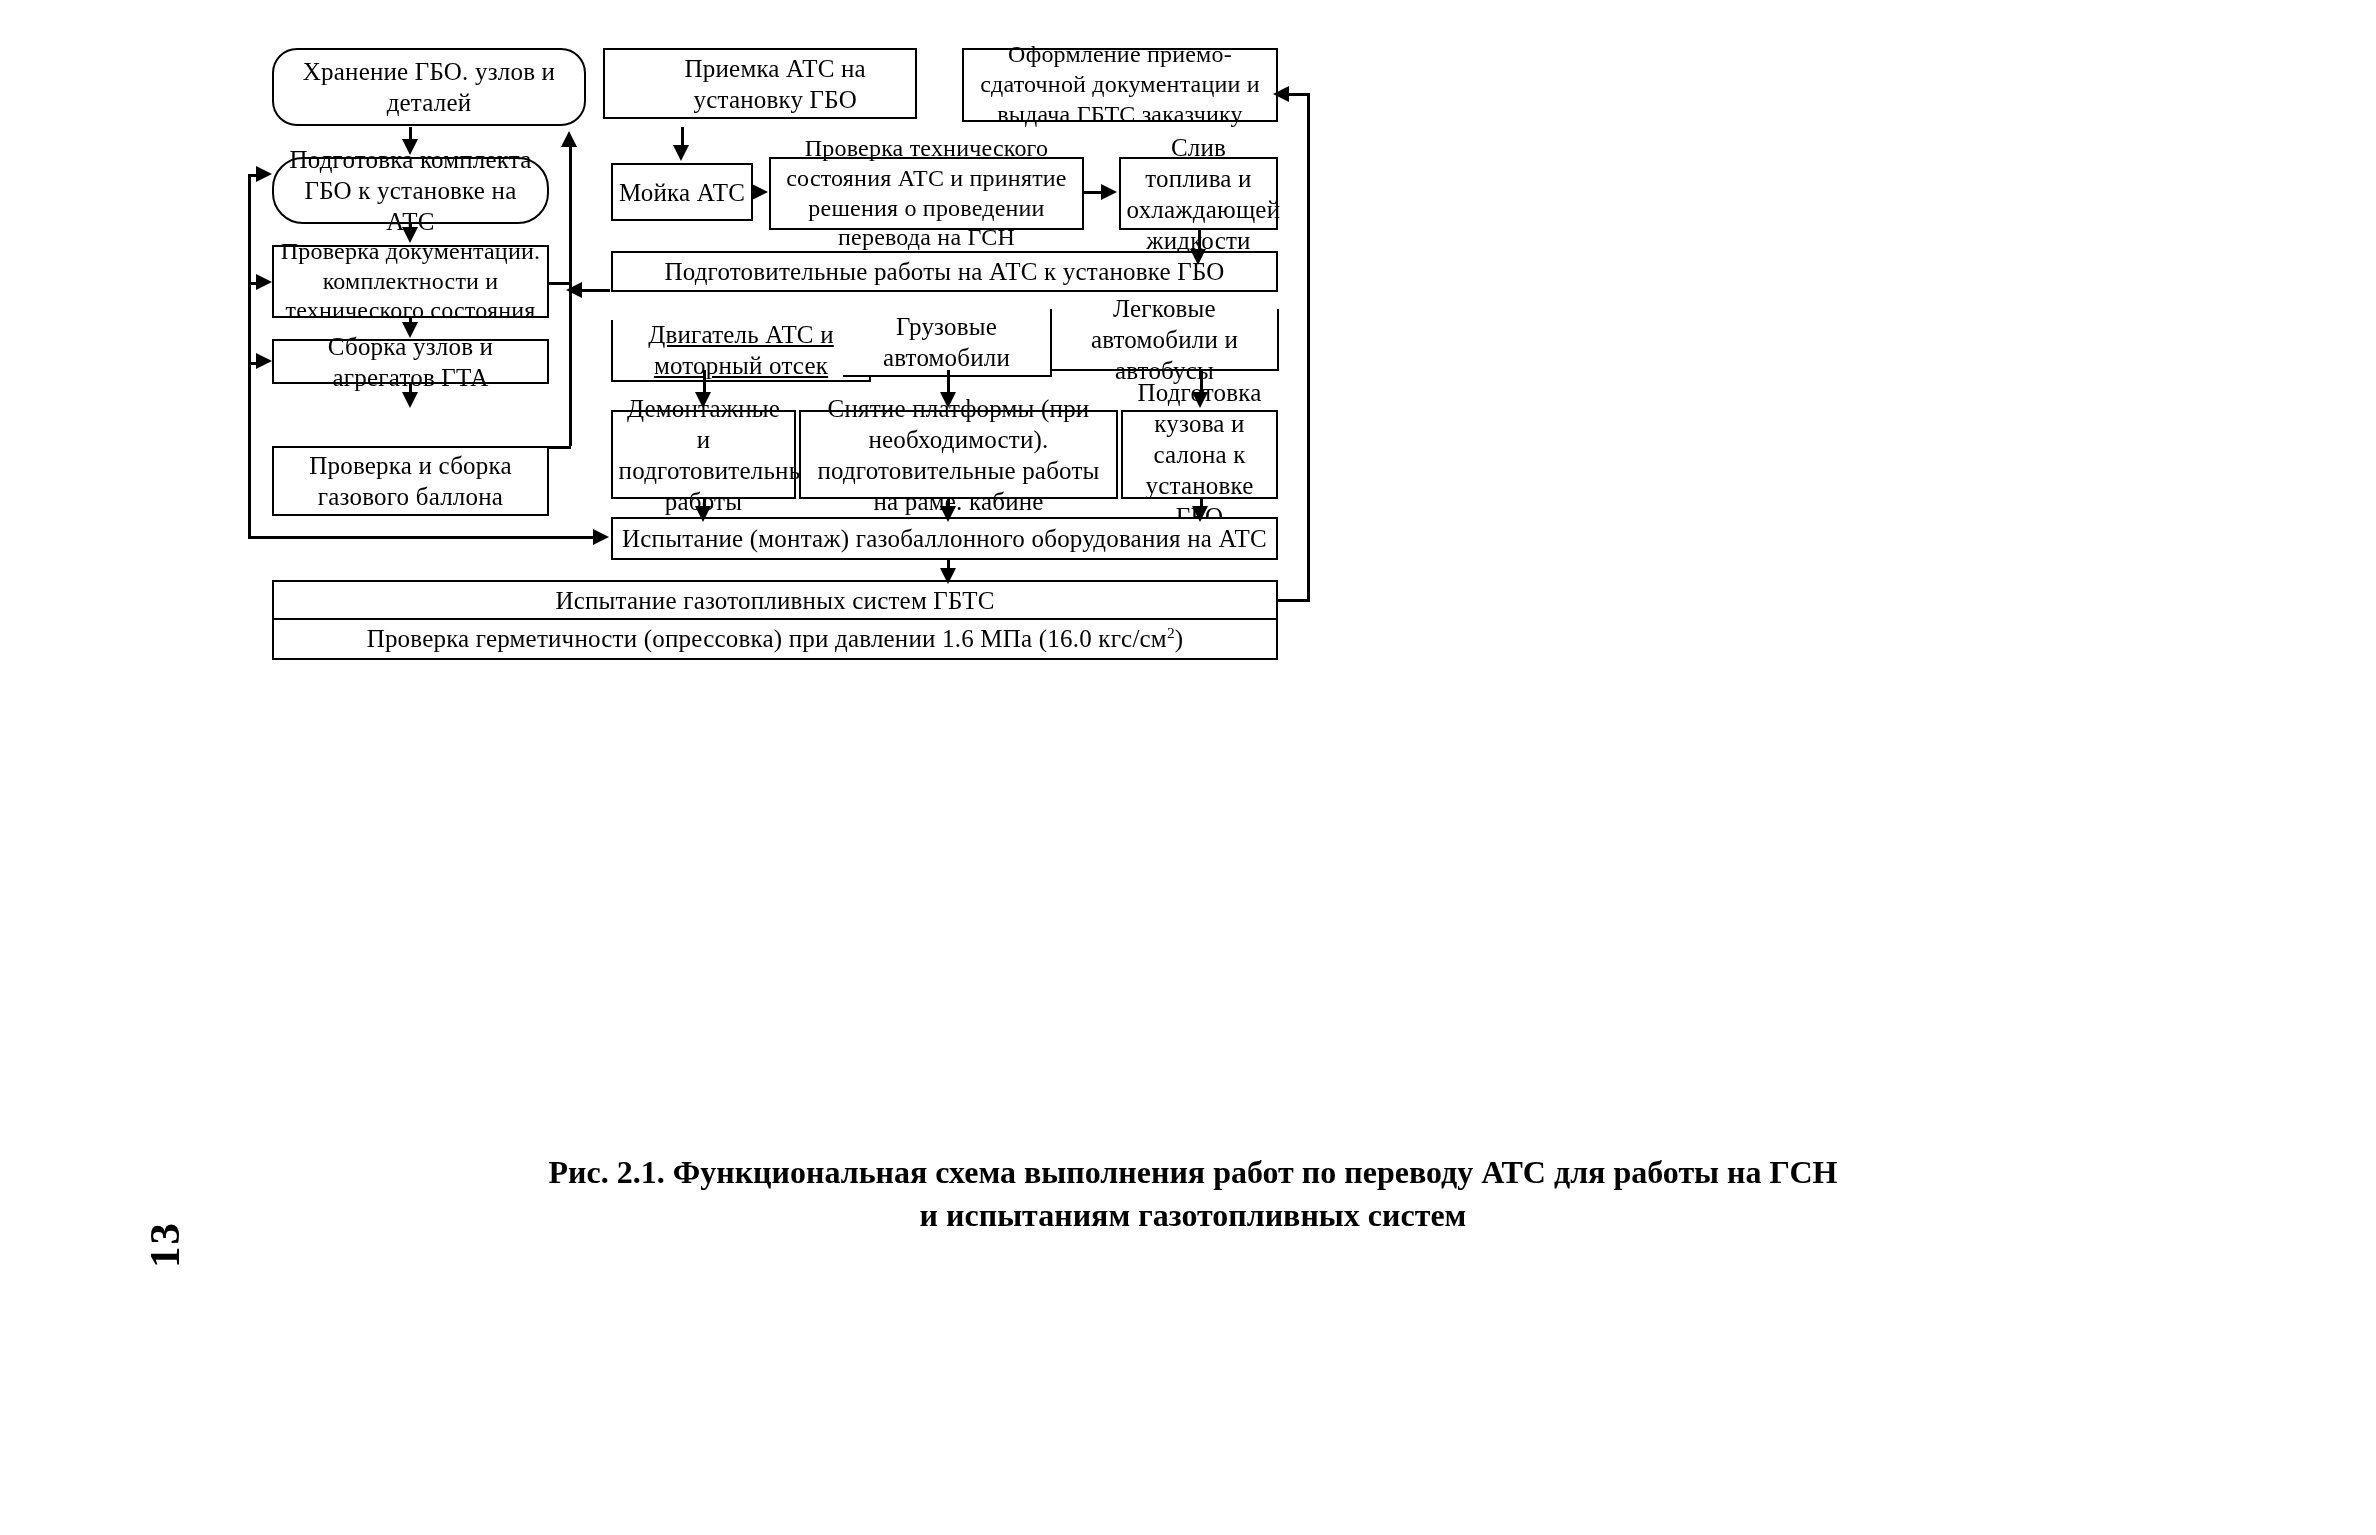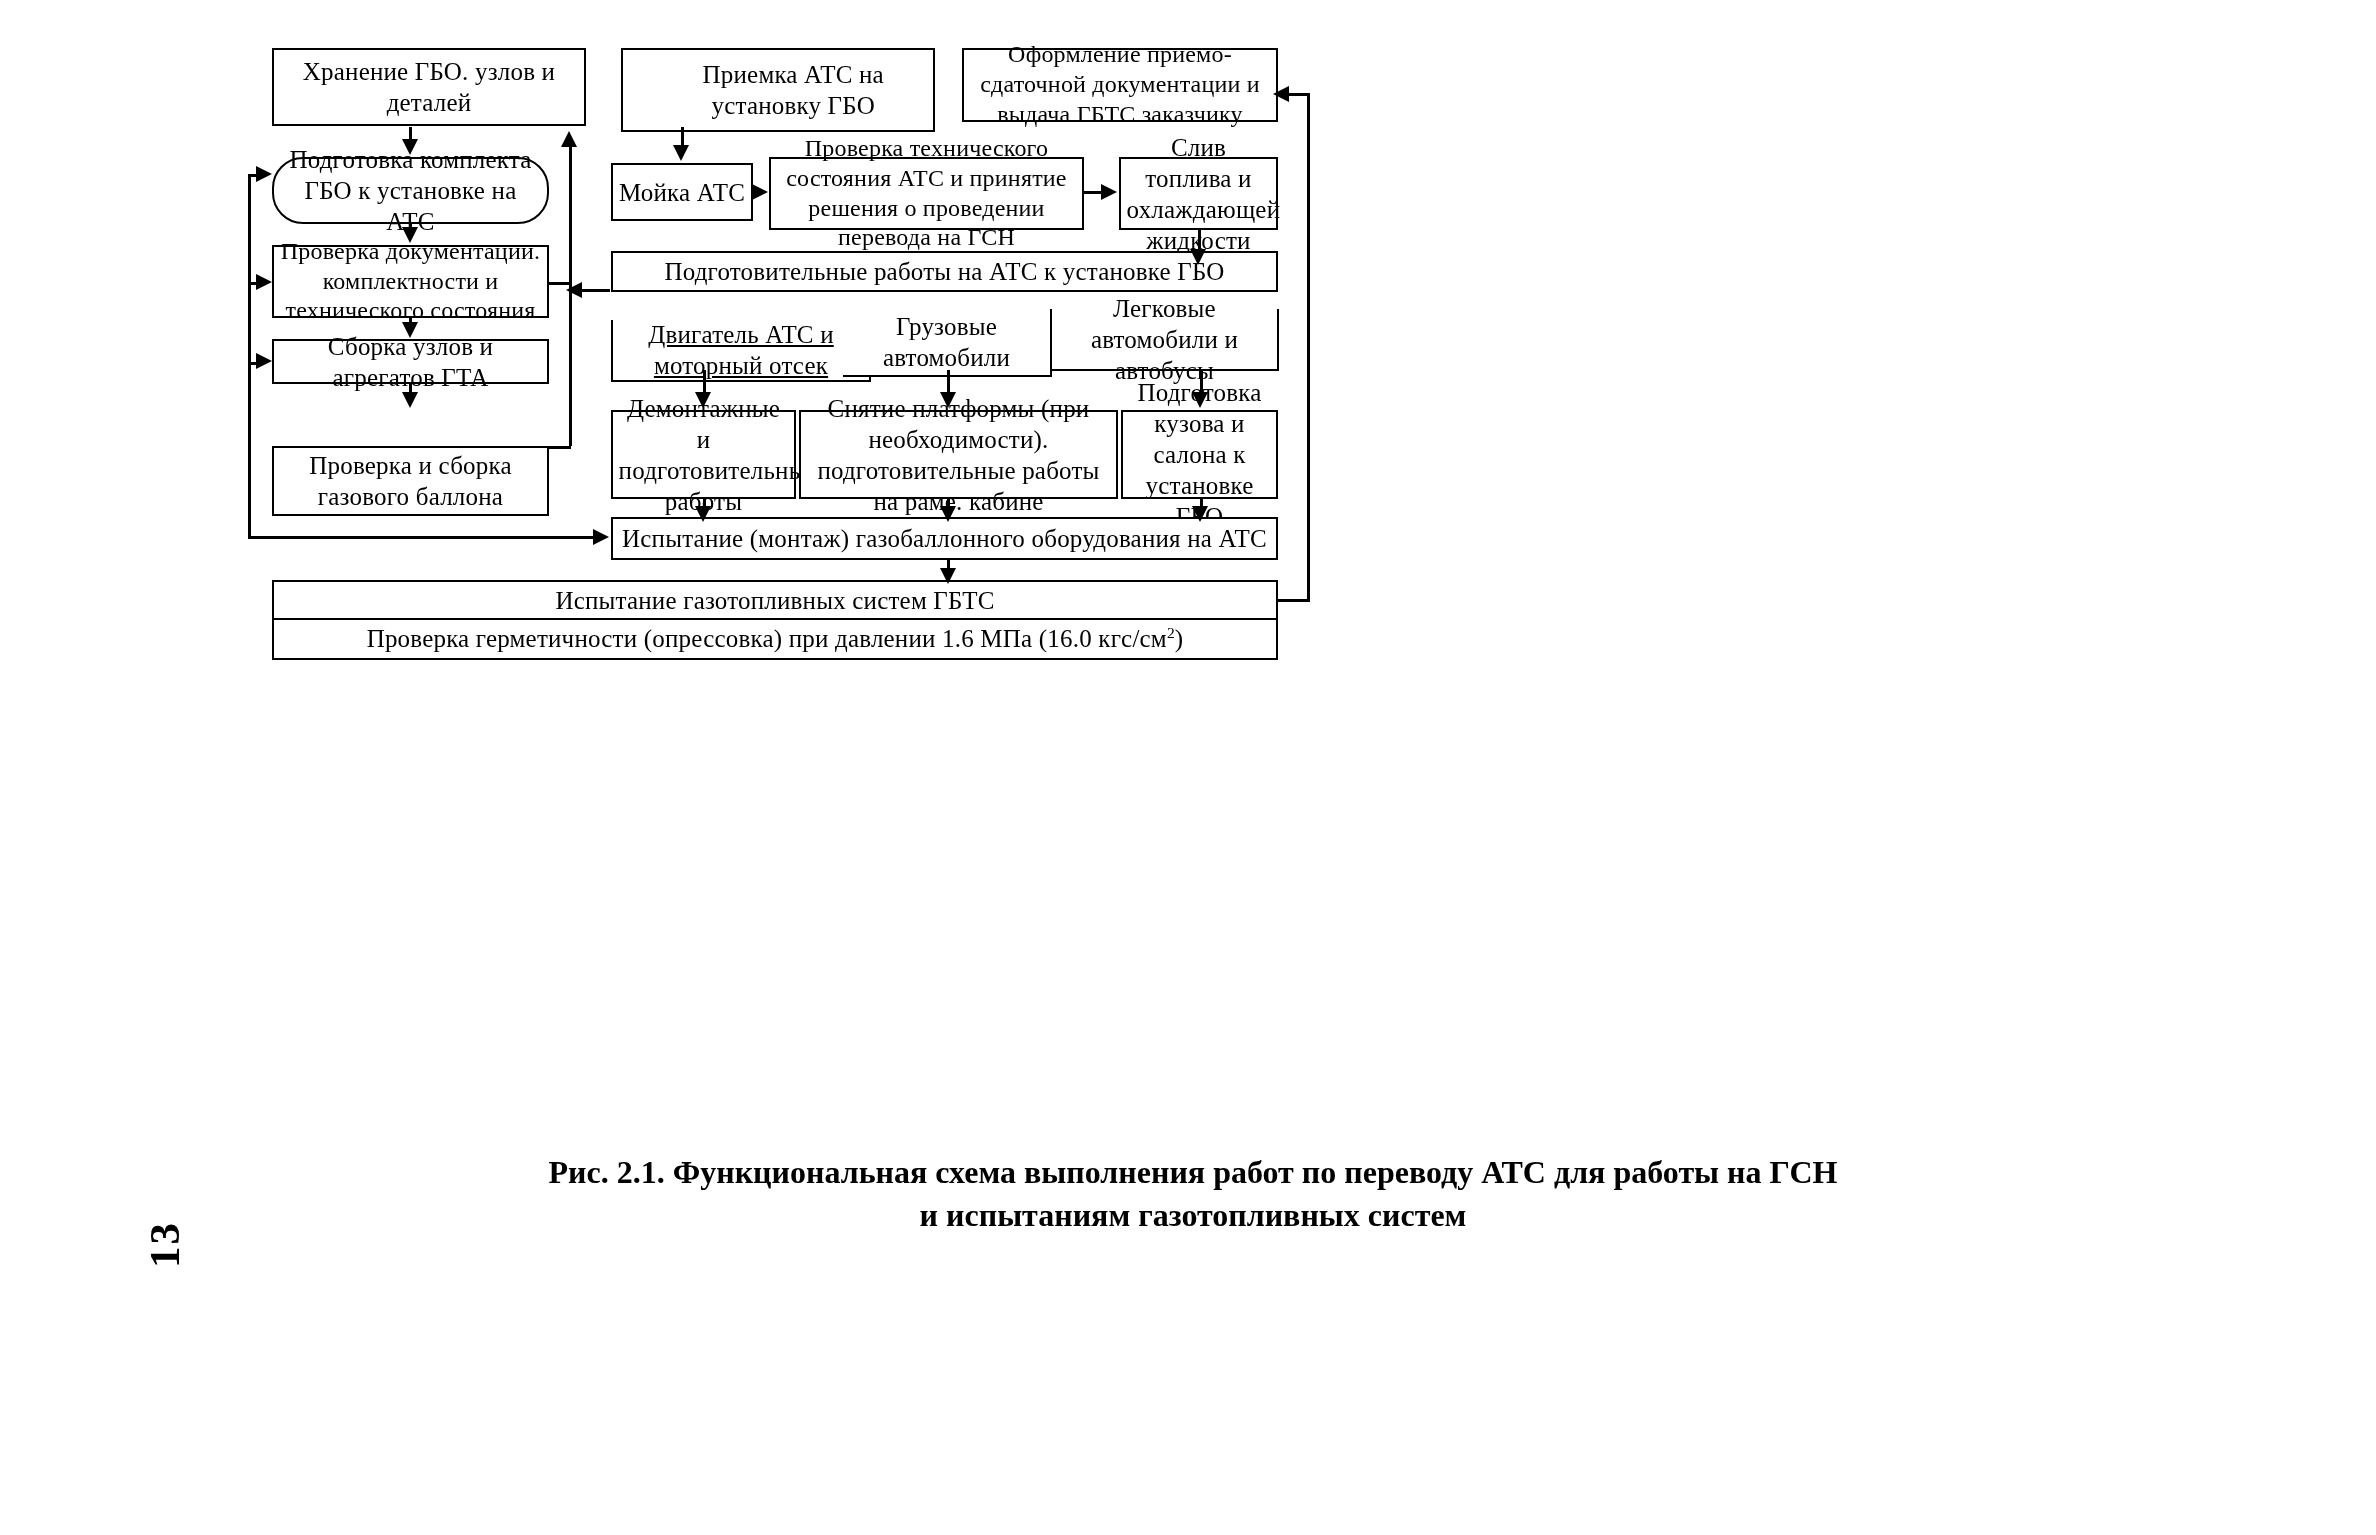--- a/index.html
+++ b/index.html
@@ -76,25 +76,25 @@
     letter-spacing:1.9px;
   }
 
   .sup{font-size:.62em;vertical-align:super;}
 </style>
 </head>
 <body>
 
 <div id="page">
 
-  <div class="box" style="left:272px;top:48px;width:314px;height:78px;">
+  <div class="box" style="left:272px;top:48px;width:314px;height:78px;border-radius:25px;">
     <span class="txt">Хранение ГБО. узлов и деталей</span>
   </div>
 
-  <div class="box" style="left:621px;top:48px;width:314px;height:84px;padding-left:36px;">
+  <div class="box" style="left:603px;top:48px;width:314px;height:71px;padding-left:36px;">
     <span class="txt">Приемка АТС на установку ГБО</span>
   </div>
 
   <div class="box" style="left:962px;top:48px;width:316px;height:74px;font-size:24px;">
     <span class="txt">Оформление приемо-сдаточной документации и выдача ГБТС заказчику</span>
   </div>
 
   <div class="box" style="left:272px;top:157px;width:277px;height:67px;border-radius:31px;">
     <span class="txt">Подготовка комплекта ГБО к установке на АТС</span>
   </div>

